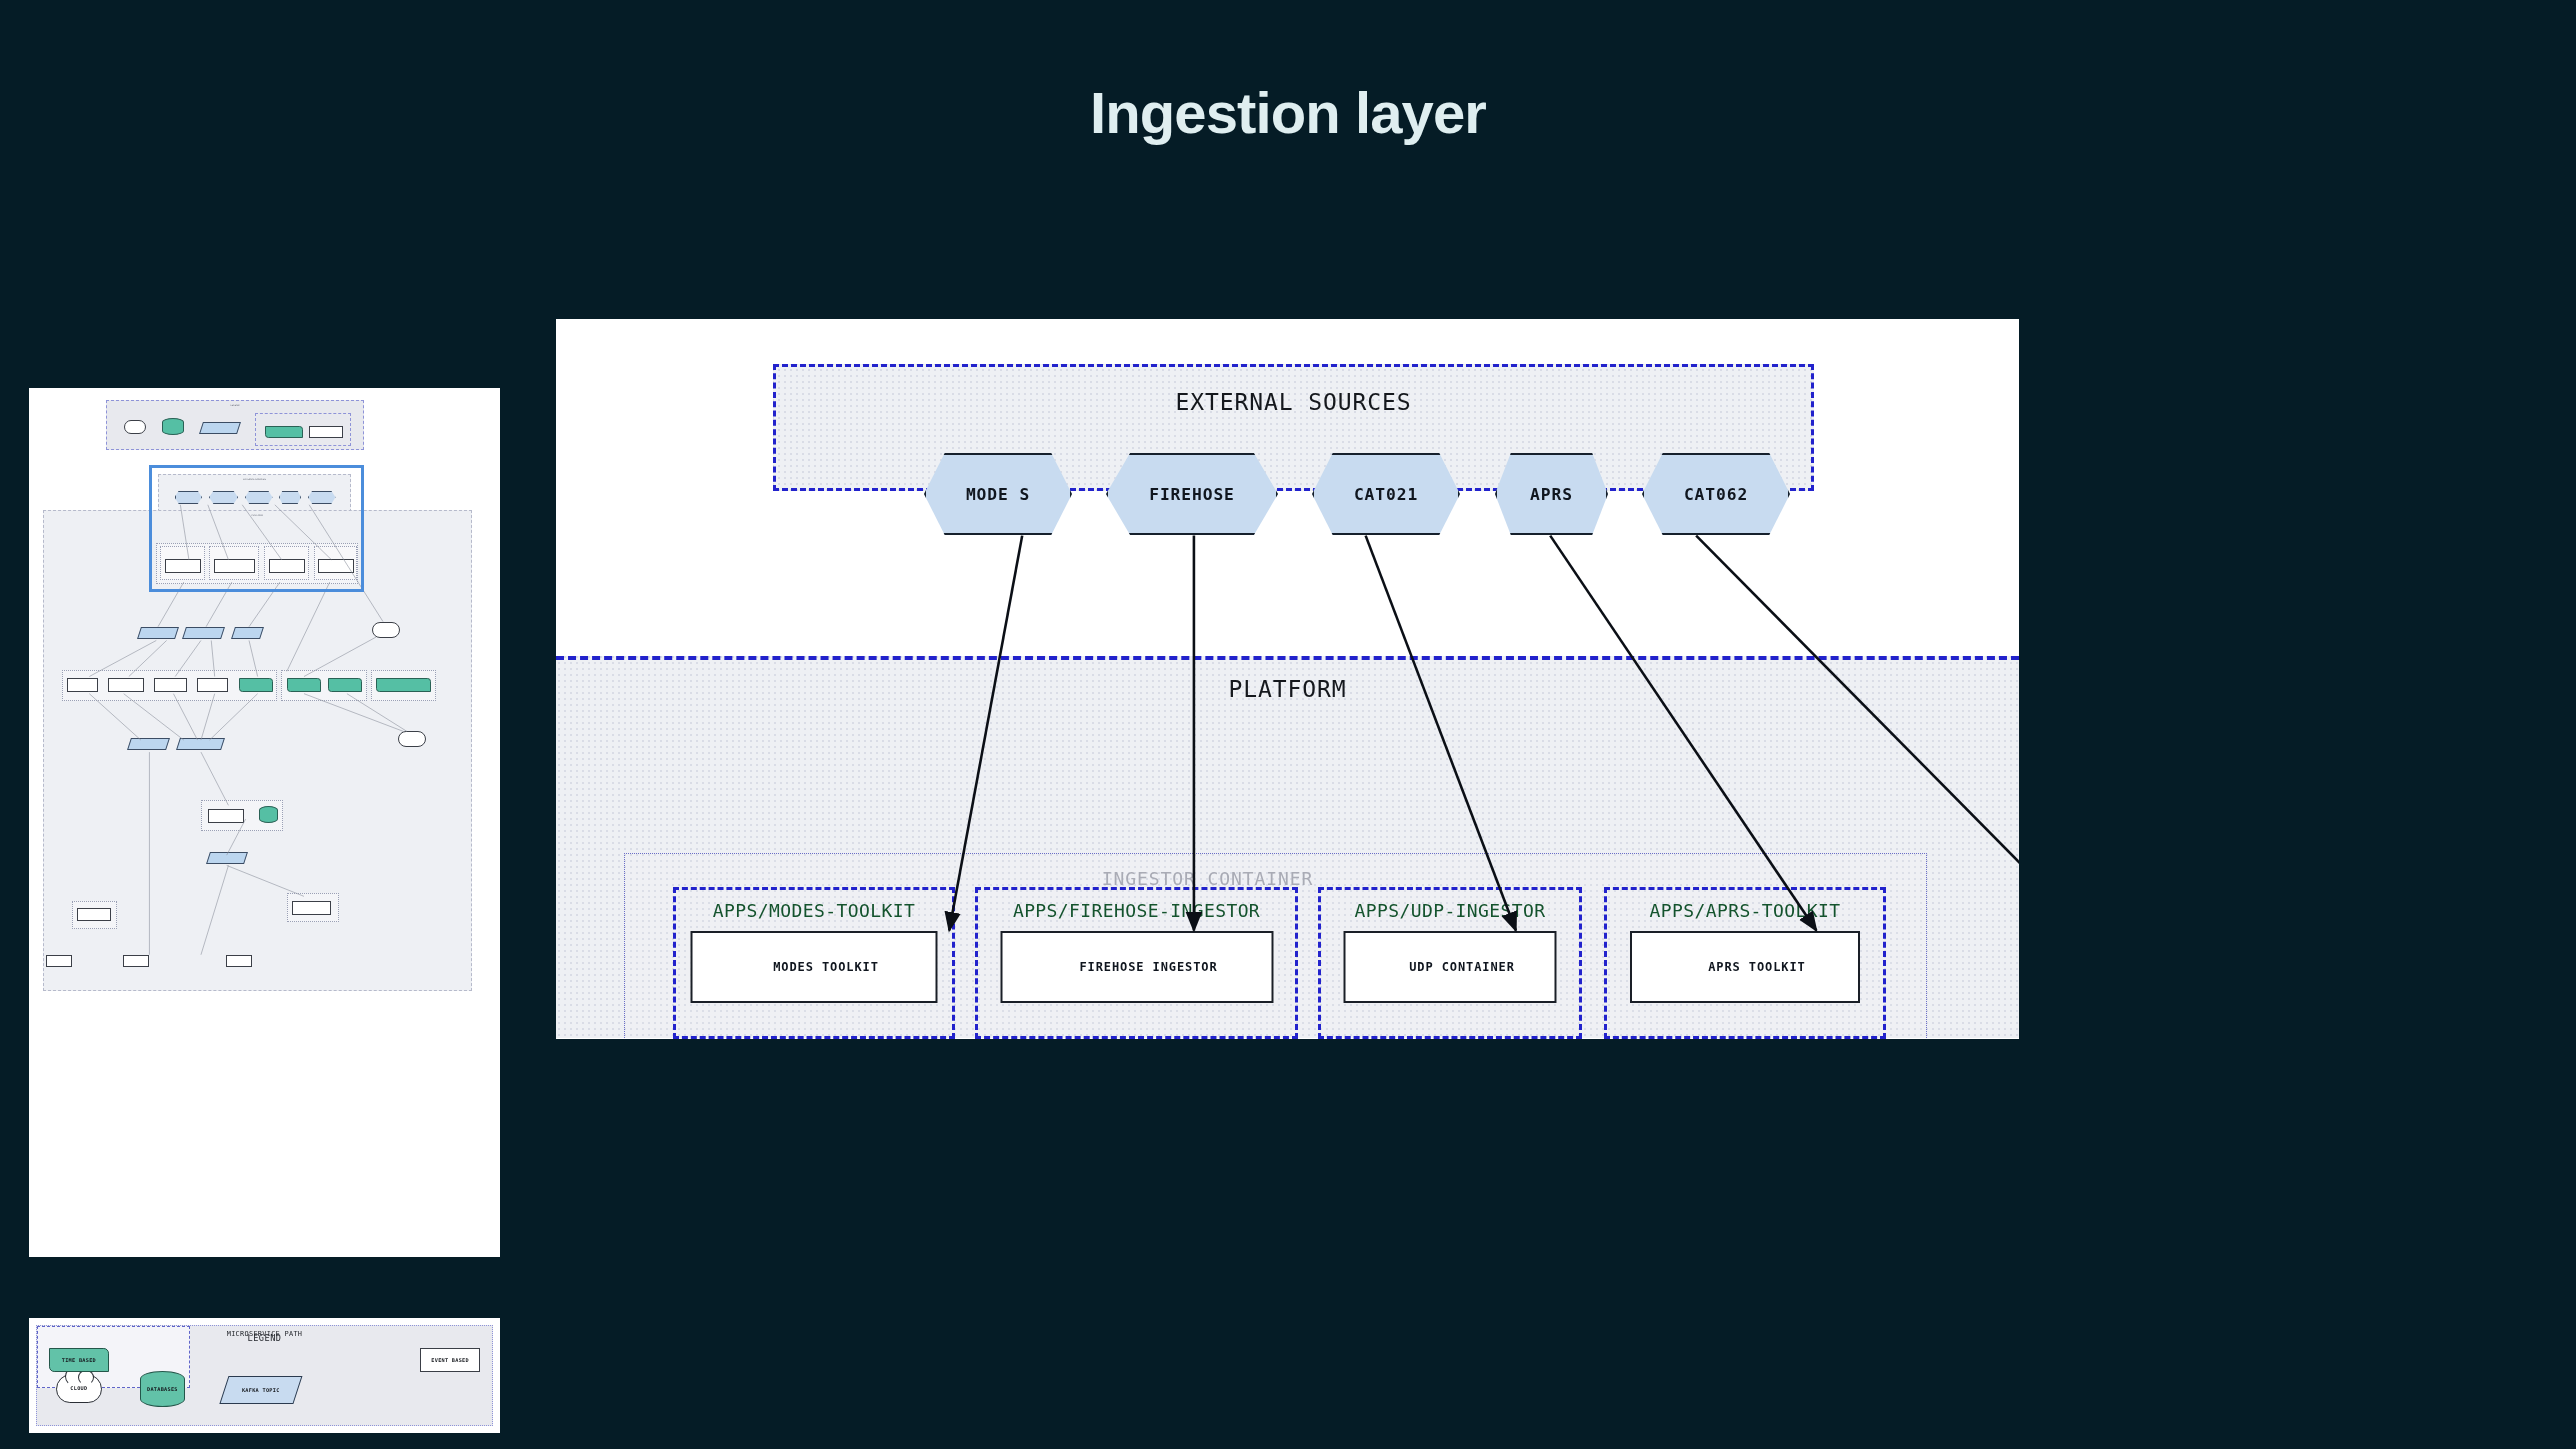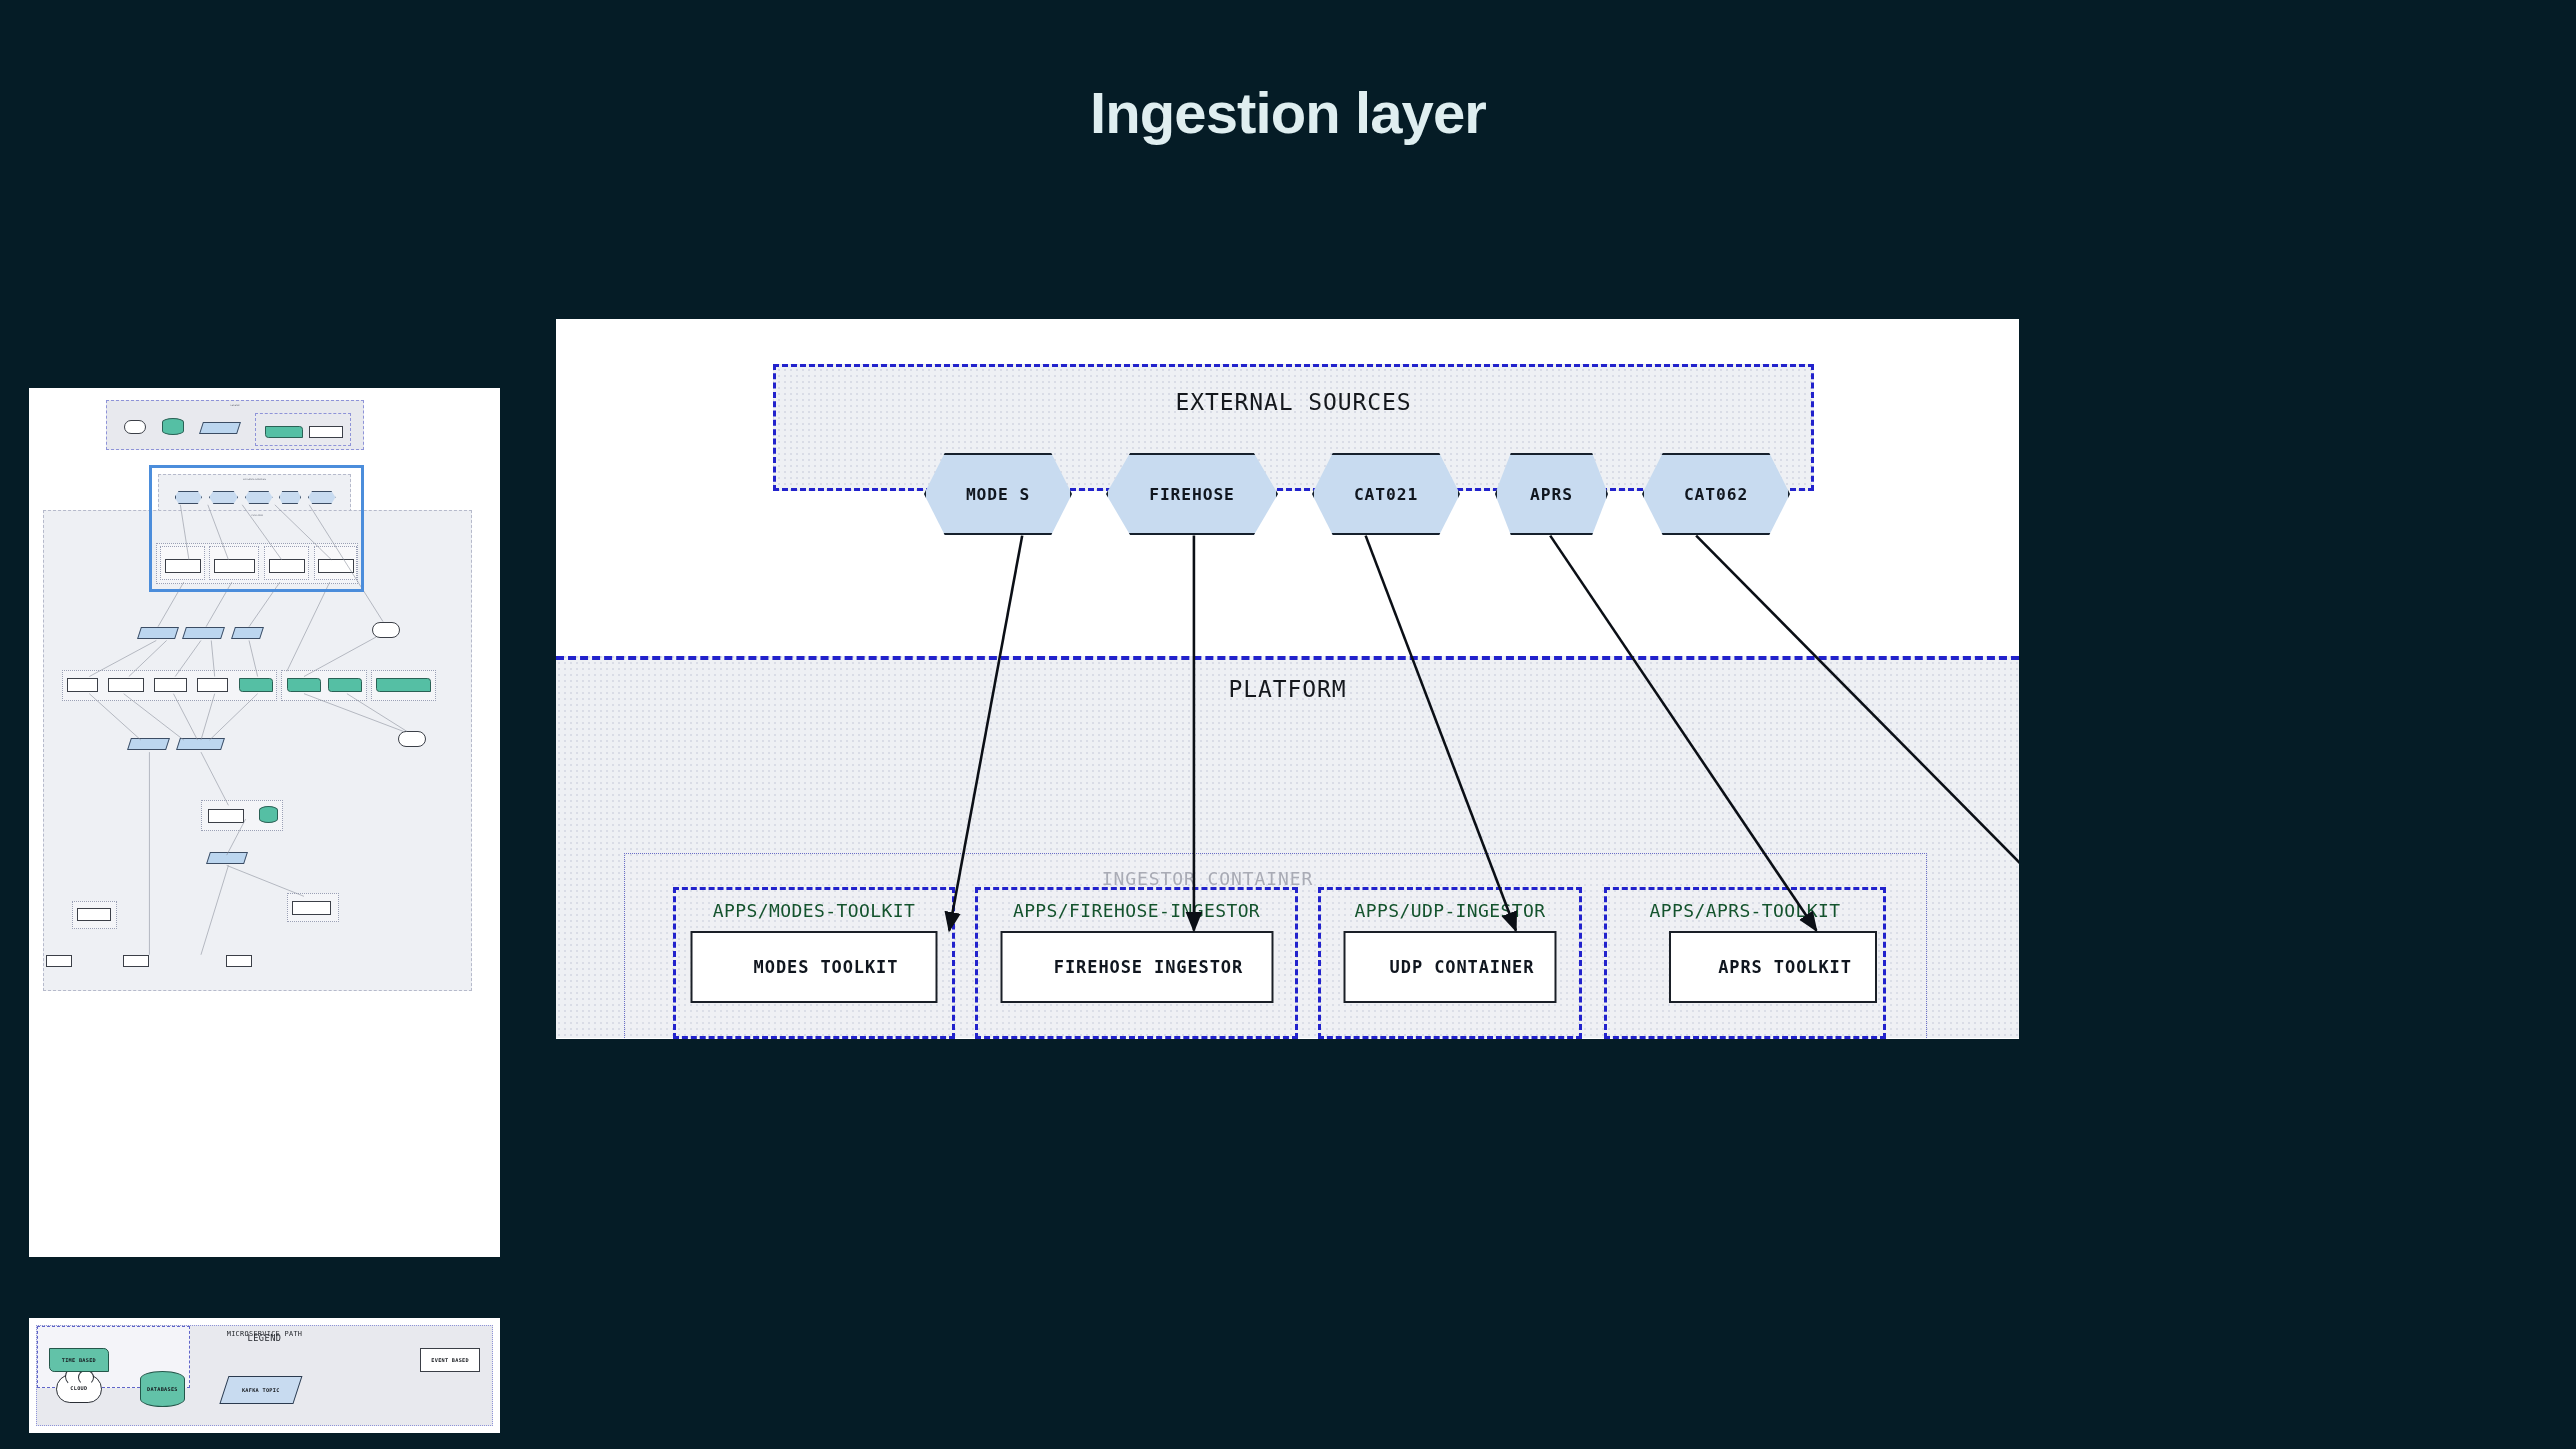--- a/index.html
+++ b/index.html
@@ -130,21 +130,21 @@
     left: 50%; transform: translateX(-50%);
     top: 41px;
     height: 72px;
     background: #ffffff;
     border: 2.6px solid #1a1f27;
     display: flex; align-items: center; justify-content: center;
   }
   .app-box-label {
     font-family: "DejaVu Sans Mono", monospace;
     font-weight: 700;
-    font-size: 17px;
+    font-size: 12px;
     color: #10161f;
     letter-spacing: 0.9px;
     white-space: nowrap;
     padding-left: 24px;
   }
 
   svg.edges { position: absolute; left: 0; top: 0; width: 1463px; height: 720px; pointer-events: none; }
 
   
   #thumb-card {
@@ -305,21 +305,21 @@
           </div>
         </div>
         <div class="app-group" style="left: 762px; width: 264px; top: 568px;">
           <div class="app-group-label">APPS/UDP-INGESTOR</div>
           <div class="app-box" style="width: 213px;">
             <span class="app-box-label">UDP CONTAINER</span>
           </div>
         </div>
         <div class="app-group" style="left: 1048px; width: 282px; top: 568px;">
           <div class="app-group-label">APPS/APRS-TOOLKIT</div>
-          <div class="app-box" style="width: 208px; margin-left: 28px;">
+          <div class="app-box" style="width: 230px;">
             <span class="app-box-label">APRS TOOLKIT</span>
           </div>
         </div>
       </div>
 
     <svg class="edges" id="edges-svg" viewBox="0 0 1704 838">
       <defs>
         <marker id="arrowhead" markerWidth="9" markerHeight="9" refX="7.2" refY="3.2" orient="auto">
           <polygon points="0 0, 8 3.2, 0 6.4" fill="#0b0f16"></polygon>
         </marker>

